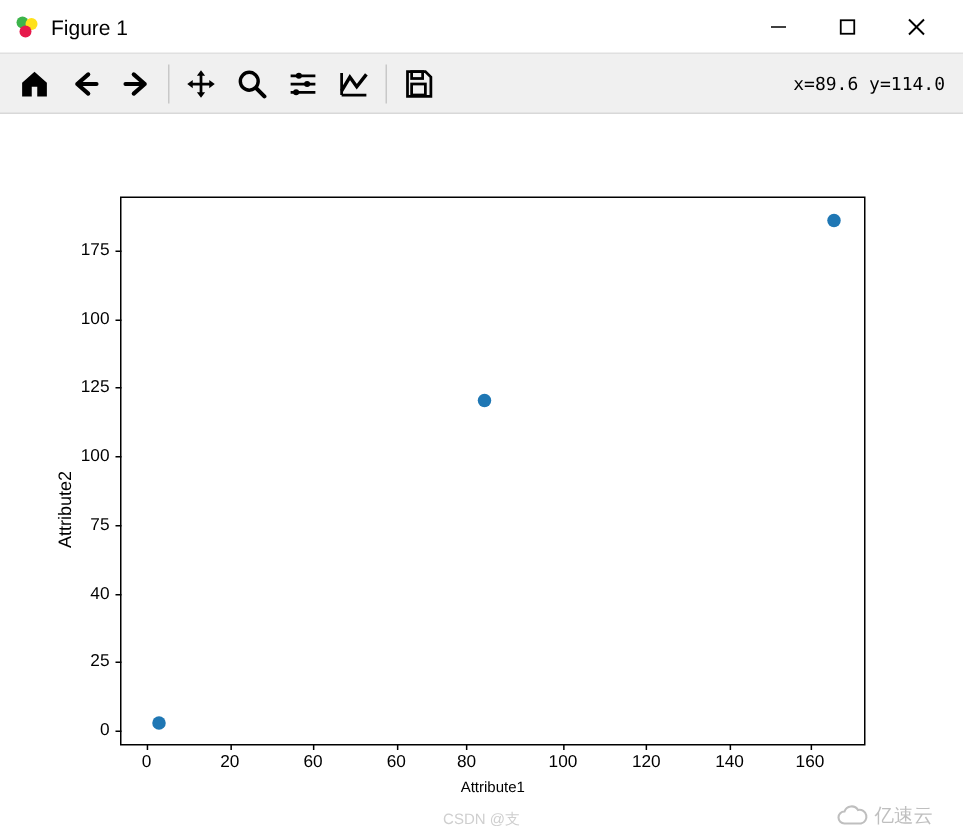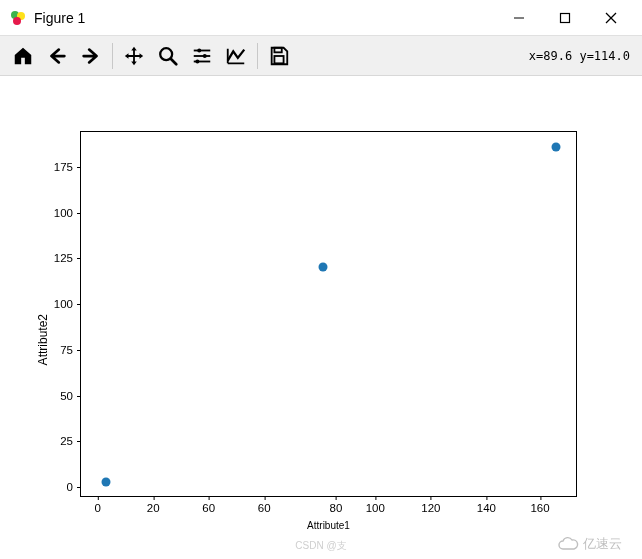--- a/index.html
+++ b/index.html
@@ -233,28 +233,28 @@
 </div>
 
 <div class="canvas">
   <div class="plot-frame" id="plot">
     <span class="xlabel">Attribute1</span>
     <span class="ylabel">Attribute2</span>
   <div class="xtick" style="left: 16.6592px;">0</div>
       <div class="xtick" style="left: 72.1899px;">20</div>
       <div class="xtick" style="left: 127.721px;">60</div>
       <div class="xtick" style="left: 183.251px;">60</div>
-      <div class="xtick" style="left: 255px;">80</div>
+      <div class="xtick" style="left: 230px;">80</div>
       <div class="xtick" style="left: 294.313px;">100</div>
       <div class="xtick" style="left: 349.844px;">120</div>
       <div class="xtick" style="left: 405.374px;">140</div>
       <div class="xtick" style="left: 459px;">160</div>
       <div class="ytick" style="top: 355.02px;">0</div>
       <div class="ytick" style="top: 309.27px;">25</div>
-      <div class="ytick" style="top: 263.52px;">50</div>
+      <div class="ytick" style="top: 263.52px;">40</div>
       <div class="ytick" style="top: 217.77px;">75</div>
       <div class="ytick" style="top: 172.02px;">100</div>
       <div class="ytick" style="top: 126.27px;">125</div>
       <div class="ytick" style="top: 80.52px;">100</div>
       <div class="ytick" style="top: 34.77px;">175</div>
       <div class="point" style="left: 24.9888px; top: 349.53px;"></div>
       <div class="point" style="left: 241.559px; top: 135.42px;"></div>
       <div class="point" style="left: 474.788px; top: 14.64px;"></div>
     </div>
   <div class="watermark-center">CSDN @支</div>

